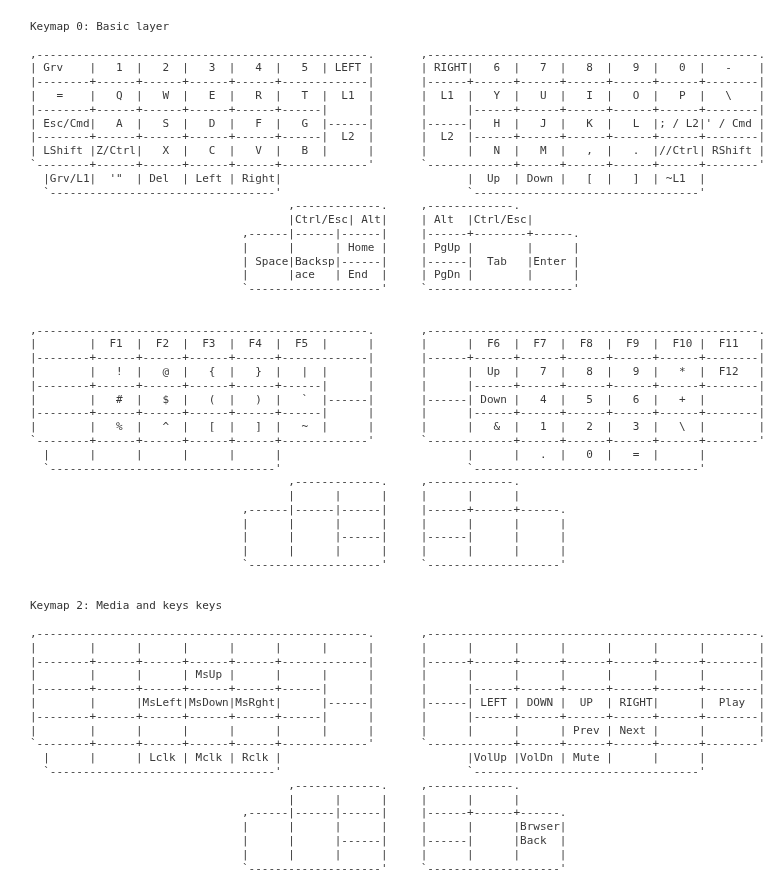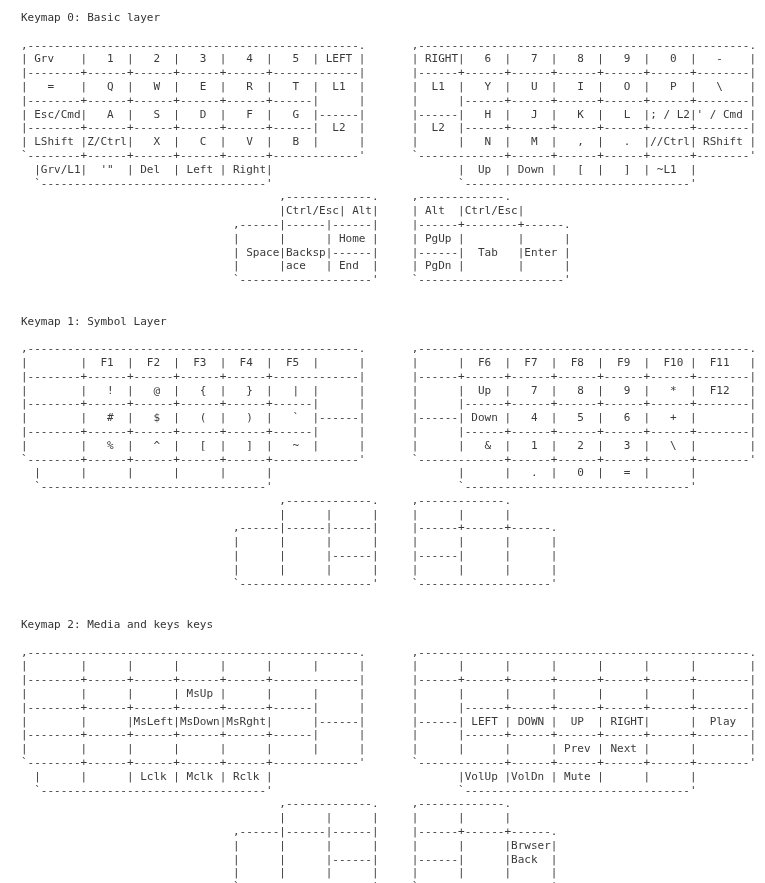--- a/index.html
+++ b/index.html
@@ -12,21 +12,21 @@
     height: 883px;
     box-sizing: border-box;
     padding: 8px 0 0 18px;
     overflow: hidden;
     background: #ffffff;
     color: #333333;
     font-family: "DejaVu Sans Mono", "Liberation Mono", monospace;
     font-size: 11px;
     line-height: 13.8px;
   }
-  .keymap-section { margin: 3px; }
+  .keymap-section { margin: 12px; }
   .keymap-heading {
     margin: 0 0 13.8px 0;
     font: inherit;
     font-weight: normal;
     white-space: pre;
     color: #333333;
   }
   .keymap-art {
     margin: 0 0 27.6px 0;
     font: inherit;
@@ -56,21 +56,20 @@
                                        ,-------------.     ,-------------.
                                        |Ctrl/Esc| Alt|     | Alt  |Ctrl/Esc|
                                 ,------|------|------|     |------+--------+------.
                                 |      |      | Home |     | PgUp |        |      |
                                 | Space|Backsp|------|     |------|  Tab   |Enter |
                                 |      |ace   | End  |     | PgDn |        |      |
                                 `--------------------'     `----------------------'</pre>
   </section>
 
   <section class="keymap-section">
-    <h2 class="keymap-heading">Keymap 1: Symbol Layer</h2>
     <pre class="keymap-art">,--------------------------------------------------.       ,--------------------------------------------------.
 |        |  F1  |  F2  |  F3  |  F4  |  F5  |      |       |      |  F6  |  F7  |  F8  |  F9  |  F10 |  F11   |
 |--------+------+------+------+------+-------------|       |------+------+------+------+------+------+--------|
 |        |   !  |   @  |   {  |   }  |   |  |      |       |      |  Up  |   7  |   8  |   9  |   *  |  F12   |
 |--------+------+------+------+------+------|      |       |      |------+------+------+------+------+--------|
 |        |   #  |   $  |   (  |   )  |   `  |------|       |------| Down |   4  |   5  |   6  |   +  |        |
 |--------+------+------+------+------+------|      |       |      |------+------+------+------+------+--------|
 |        |   %  |   ^  |   [  |   ]  |   ~  |      |       |      |   &amp;  |   1  |   2  |   3  |   \  |        |
 `--------+------+------+------+------+-------------'       `-------------+------+------+------+------+--------'
   |      |      |      |      |      |                            |      |   .  |   0  |   =  |      |

